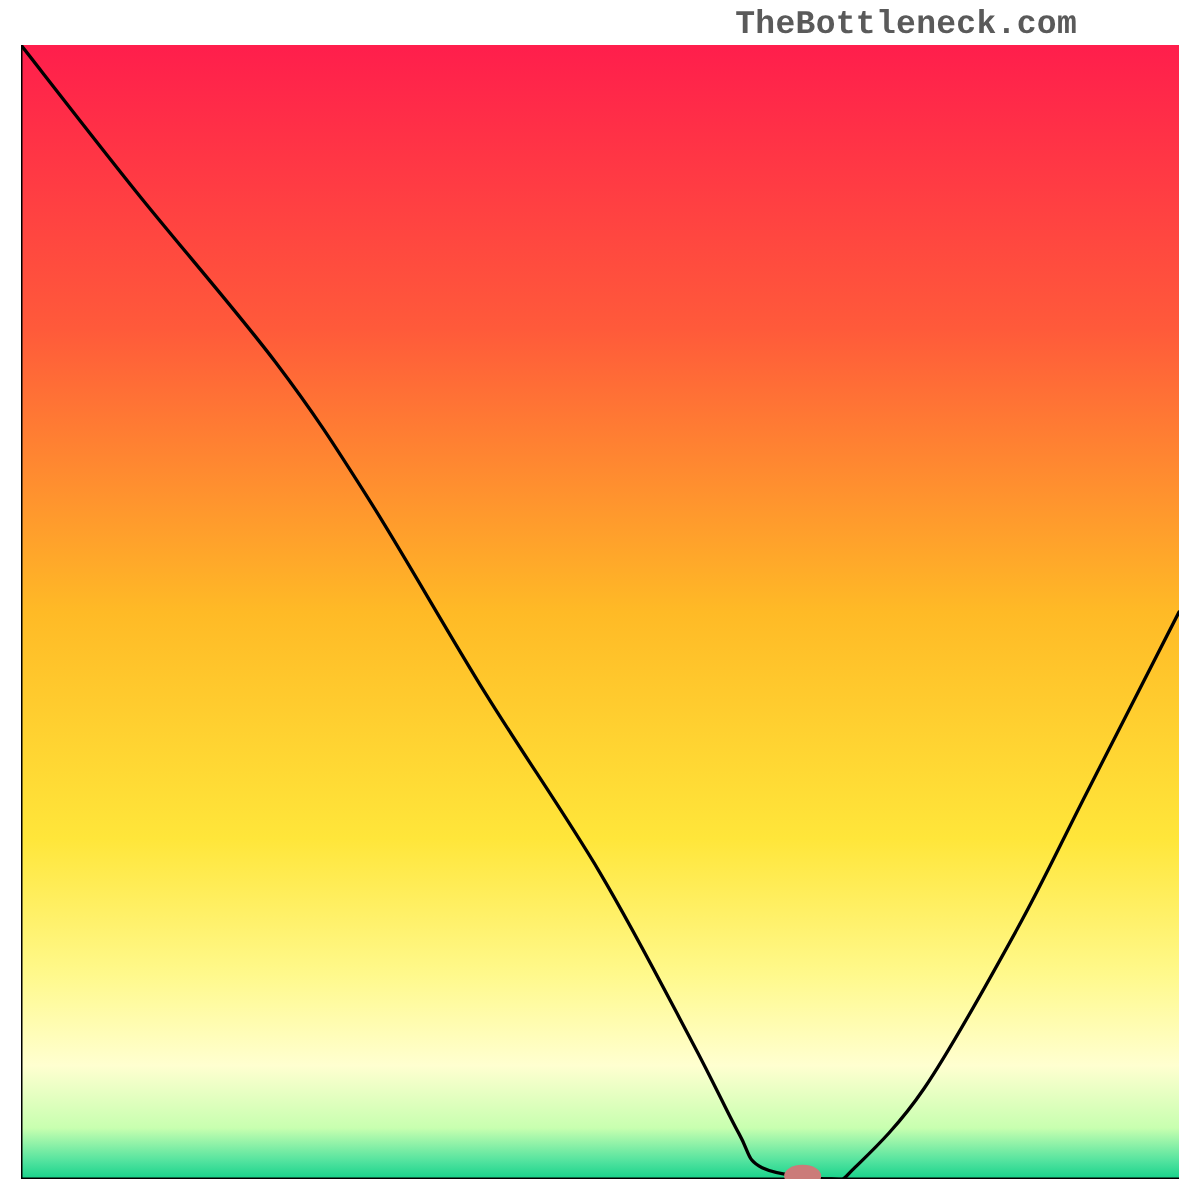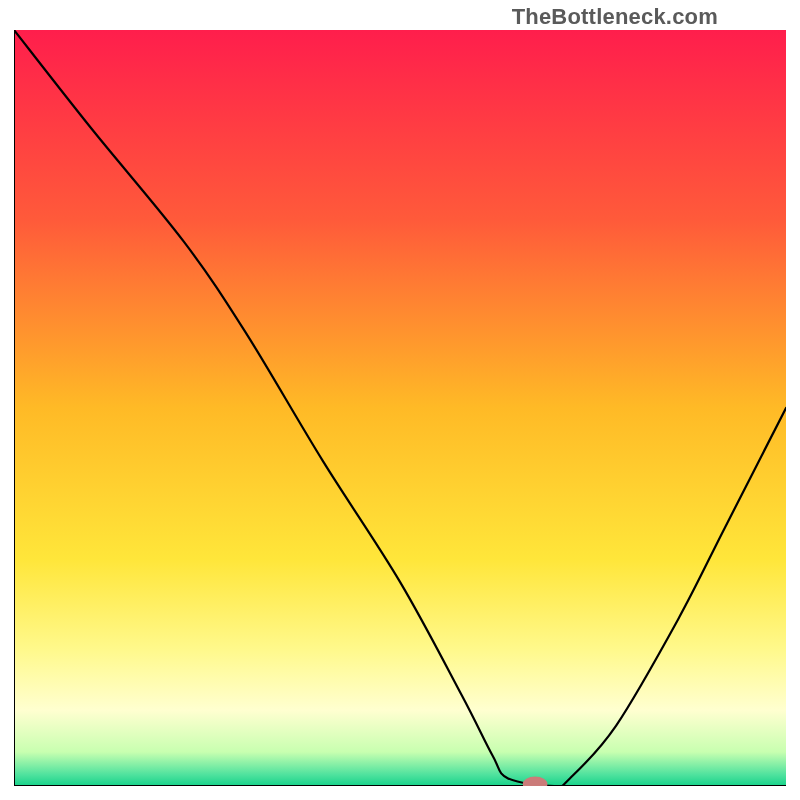--- a/index.html
+++ b/index.html
@@ -7,20 +7,21 @@
     padding: 0;
     width: 800px;
     height: 800px;
     background: #ffffff;
     font-family: Arial, Helvetica, sans-serif;
   }
   .frame {
     position: relative;
     width: 730px;
     height: 800px;
+    font-family: Liberation Mono, monospace;
   }
   .watermark {
     position: absolute;
     top: 4px;
     right: 12px;
     font-size: 22px;
     font-weight: 600;
     color: #5a5a5a;
     letter-spacing: 0.2px;
   }

